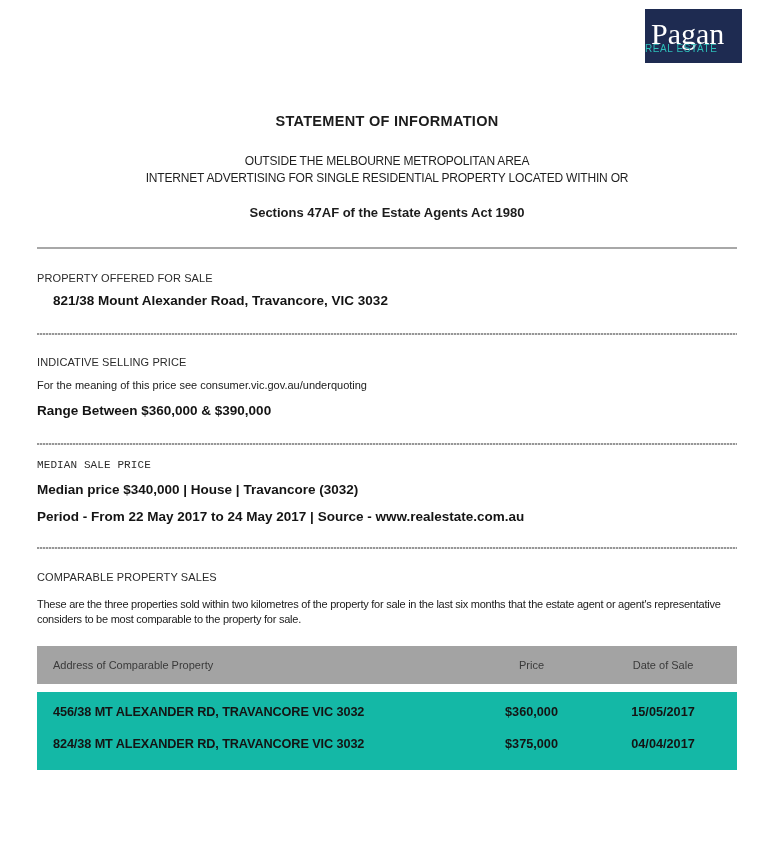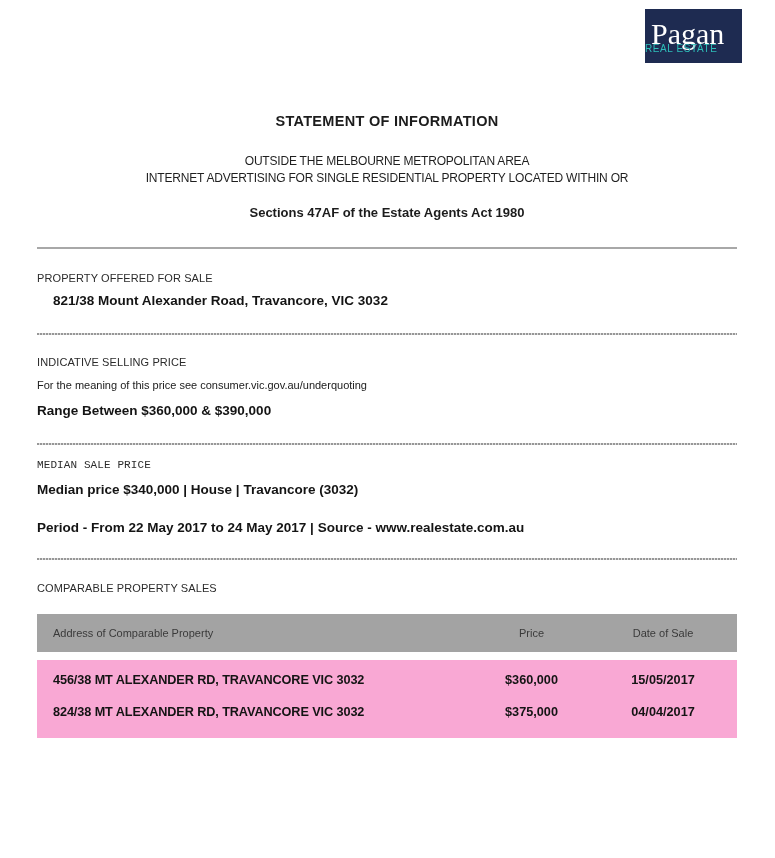--- a/index.html
+++ b/index.html
@@ -66,39 +66,39 @@
   .sec-label.l1 { margin-top: 23px; }
   .sec-label.l2 { margin-top: 21px; }
   .sec-label.l3 { margin-top: 14px; font-family: Liberation Mono, monospace; }
   .sec-label.l4 { margin-top: 22px; }
 
   .bold-line { font-size: 13.5px; font-weight: bold; line-height: 17px; color: #141414; }
   .prop-address { margin-top: 7px; margin-left: 16px; }
   .note { margin-top: 9px; font-size: 11px; line-height: 14px; color: #202020; }
   .range { margin-top: 10px; }
   .median-line { margin-top: 9px; }
-  .period-line { margin-top: 21px; }
+  .period-line { margin-top: 10px; }
   .description {
     margin-top: 13px;
     font-size: 11px; line-height: 15px; letter-spacing: -0.25px;
     color: #202020;
   }
 
   
   .sales-table { margin-top: 19px; width: 700px; }
   .t-head {
     background: #a3a3a3;
     display: grid; grid-template-columns: 1fr 115px 148px;
     align-items: center; height: 38px;
     font-size: 11px; color: #3a3a3a;
   }
   .t-head .c-address { padding-left: 16px; }
   .t-head .c-price, .t-head .c-date { text-align: center; }
   .t-gap { height: 8px; background: #ffffff; }
-  .t-body { background: #f9a8d4; padding: 4px 0 10px 0; }
+  .t-body { background: #14b8a6; padding: 4px 0 10px 0; }
   .t-row {
     display: grid; grid-template-columns: 1fr 115px 148px;
     align-items: center; height: 32px;
     font-size: 12.7px; font-weight: bold; color: #141414;
   }
   .t-row .c-address { padding-left: 16px; letter-spacing: -0.1px; }
   .t-row .c-price, .t-row .c-date { text-align: center; }
 </style>
 </head>
 <body>
@@ -134,20 +134,21 @@
 
     <hr class="rule fine r3">
 
     <div class="sec-label l3">MEDIAN SALE PRICE</div>
     <div class="bold-line median-line">Median price $340,000 | House | Travancore (3032)</div>
     <div class="bold-line period-line">Period - From 22 May 2017 to 24 May 2017 | Source - www.realestate.com.au</div>
 
     <hr class="rule fine r4">
 
     <div class="sec-label l4">COMPARABLE PROPERTY SALES</div>
+    <div class="description">These are the three properties sold within two kilometres of the property for sale in the last six months that the estate agent or agent's representative considers to be most comparable to the property for sale.</div>
 
     <div class="sales-table">
       <div class="t-head">
         <div class="c-address">Address of Comparable Property</div>
         <div class="c-price">Price</div>
         <div class="c-date">Date of Sale</div>
       </div>
       <div class="t-gap"></div>
       <div class="t-body">
         <div class="t-row">

